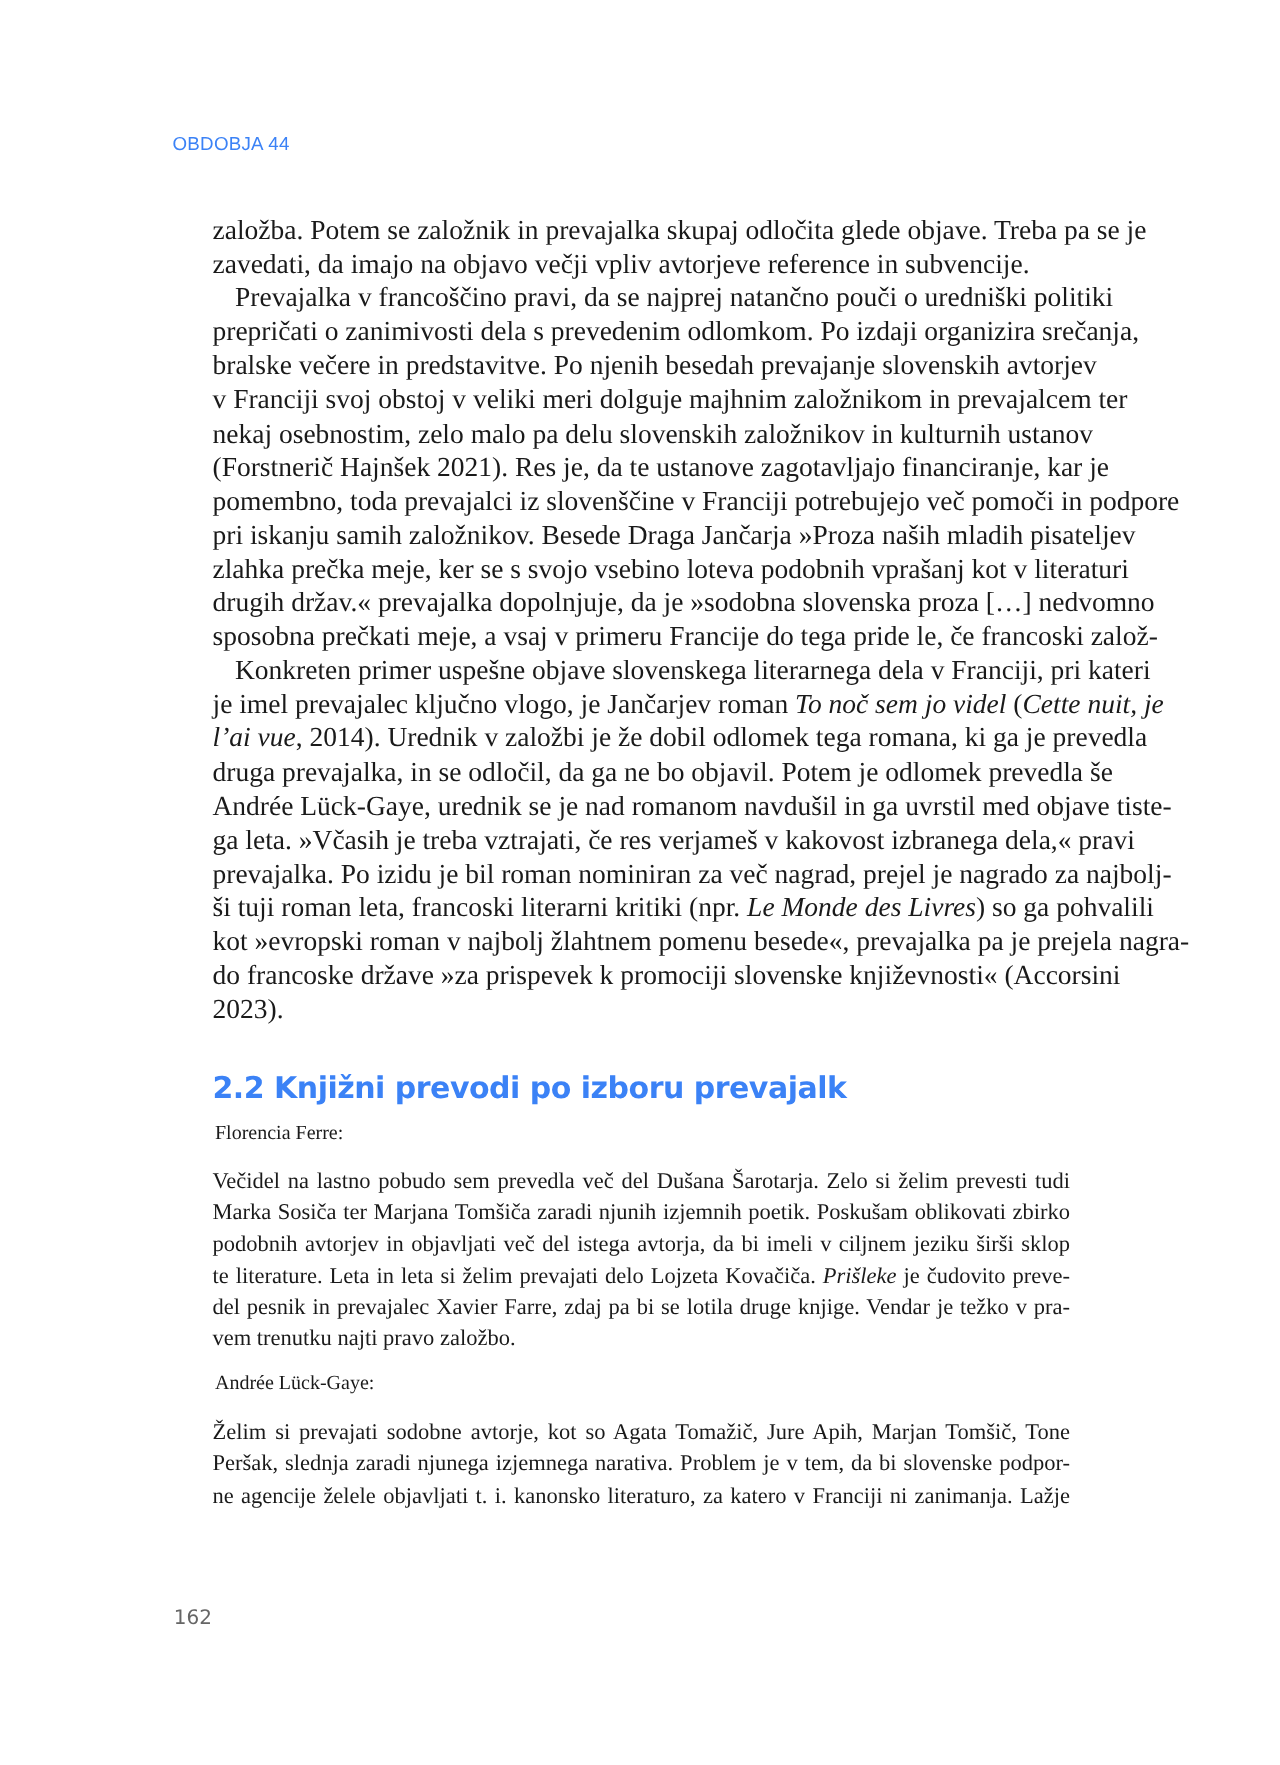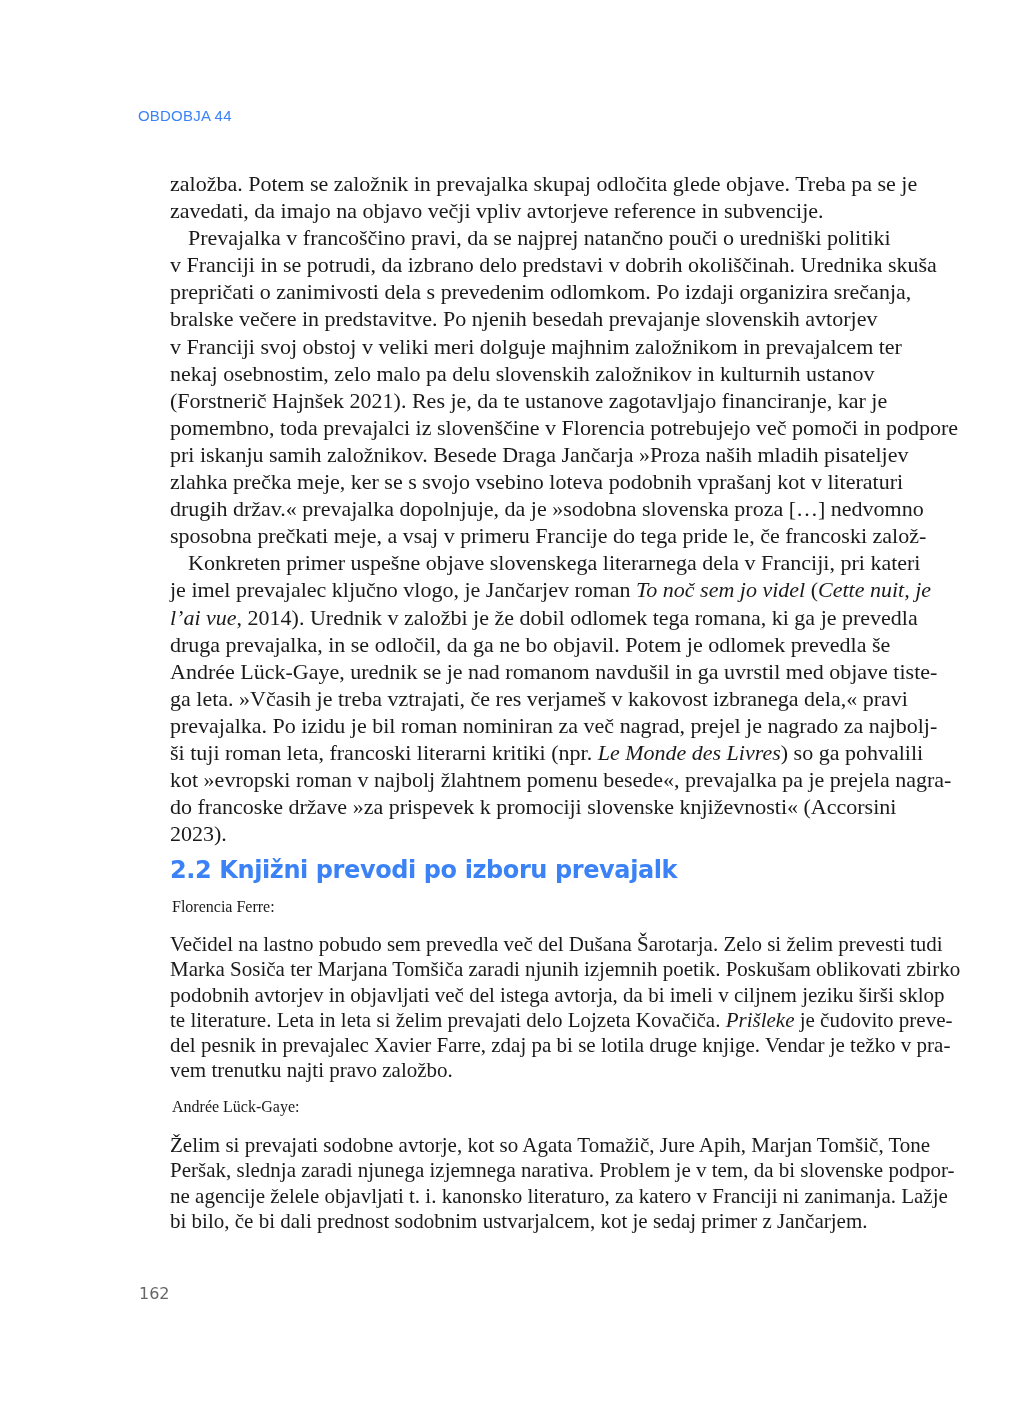--- a/index.html
+++ b/index.html
@@ -4,40 +4,39 @@
   <style>
     html, body { margin: 0; padding: 0; background: #ffffff; }
     body { width: 1024px; height: 1412px; position: relative; overflow: hidden; }
     .header { position: absolute; left: 138px; top: 107px; font-family: "Liberation Sans", sans-serif; font-size: 15px; color: #3b82f6; letter-spacing: 0.2px; }
     .body-text { position: absolute; left: 170px; width: 686px; font-family: "Liberation Serif", serif; color: #1a1a1a; }
     .main-para { font-size: 22px; line-height: 27.1px; }
     .line { display: block; white-space: nowrap; text-align: justify; text-align-last: justify; }
     .line.last { text-align-last: left; }
     .heading { position: absolute; left: 170px; top: 856px; font-family: "DejaVu Sans", sans-serif; font-weight: bold; font-size: 24px; color: #3b82f6; letter-spacing: -0.4px; }
     .speaker { position: absolute; left: 172px; font-family: "Liberation Serif", serif; font-size: 16px; color: #1a1a1a; }
-    .quote { font-size: 21px; line-height: 25.3px; }
+    .quote { font-size: 18px; line-height: 25.3px; }
     .page-num { position: absolute; left: 139px; top: 1284px; font-family: "DejaVu Sans", sans-serif; font-size: 16px; color: #666; }
     em { font-style: italic; }
   </style>
 </head>
 <body>
 
 <div class="header">OBDOBJA 44</div>
 
 <div class="body-text main-para" style="top:170px;">
   <span class="line">založba. Potem se založnik in prevajalka skupaj odločita glede objave. Treba pa se je</span>
   <span class="line last">zavedati, da imajo na objavo večji vpliv avtorjeve reference in subvencije.</span>
   <span class="line" style="padding-left:18px;">Prevajalka v francoščino pravi, da se najprej natančno pouči o uredniški politiki</span>
-  <span class="line">v Franciji in se potrudi, da izbrano delo predstavi v dobrih okoliščinah. Urednika skuša</span>
   <span class="line">prepričati o zanimivosti dela s prevedenim odlomkom. Po izdaji organizira srečanja,</span>
   <span class="line">bralske večere in predstavitve. Po njenih besedah prevajanje slovenskih avtorjev</span>
   <span class="line">v Franciji svoj obstoj v veliki meri dolguje majhnim založnikom in prevajalcem ter</span>
   <span class="line">nekaj osebnostim, zelo malo pa delu slovenskih založnikov in kulturnih ustanov</span>
   <span class="line">(Forstnerič Hajnšek 2021). Res je, da te ustanove zagotavljajo financiranje, kar je</span>
-  <span class="line">pomembno, toda prevajalci iz slovenščine v Florencia potrebujejo več pomoči in podpore</span>
+  <span class="line">pomembno, toda prevajalci iz slovenščine v Franciji potrebujejo več pomoči in podpore</span>
   <span class="line">pri iskanju samih založnikov. Besede Draga Jančarja »Proza naših mladih pisateljev</span>
   <span class="line">zlahka prečka meje, ker se s svojo vsebino loteva podobnih vprašanj kot v literaturi</span>
   <span class="line">drugih držav.« prevajalka dopolnjuje, da je »sodobna slovenska proza […] nedvomno</span>
   <span class="line">sposobna prečkati meje, a vsaj v primeru Francije do tega pride le, če francoski založ-</span>
   <span class="line" style="padding-left:18px;">Konkreten primer uspešne objave slovenskega literarnega dela v Franciji, pri kateri</span>
   <span class="line"><span>je imel prevajalec ključno vlogo, je Jančarjev roman </span><em>To noč sem jo videl</em><span> (</span><em>Cette nuit, je</em></span>
   <span class="line"><em>l’ai vue</em><span>, 2014). Urednik v založbi je že dobil odlomek tega romana, ki ga je prevedla</span></span>
   <span class="line">druga prevajalka, in se odločil, da ga ne bo objavil. Potem je odlomek prevedla še</span>
   <span class="line">Andrée Lück-Gaye, urednik se je nad romanom navdušil in ga uvrstil med objave tiste-</span>
   <span class="line">ga leta. »Včasih je treba vztrajati, če res verjameš v kakovost izbranega dela,« pravi</span>
@@ -60,16 +59,15 @@
   <span class="line">del pesnik in prevajalec Xavier Farre, zdaj pa bi se lotila druge knjige. Vendar je težko v pra-</span>
   <span class="line last">vem trenutku najti pravo založbo.</span>
 </div>
 
 <div class="speaker" style="top:1098px;">Andrée Lück-Gaye:</div>
 
 <div class="body-text quote" style="top:1133px;">
   <span class="line">Želim si prevajati sodobne avtorje, kot so Agata Tomažič, Jure Apih, Marjan Tomšič, Tone</span>
   <span class="line">Peršak, slednja zaradi njunega izjemnega narativa. Problem je v tem, da bi slovenske podpor-</span>
   <span class="line">ne agencije želele objavljati t. i. kanonsko literaturo, za katero v Franciji ni zanimanja. Lažje</span>
-  <span class="line last">bi bilo, če bi dali prednost sodobnim ustvarjalcem, kot je sedaj primer z Jančarjem.</span>
 </div>
 
 <div class="page-num">162</div>
 
 </body></html>

